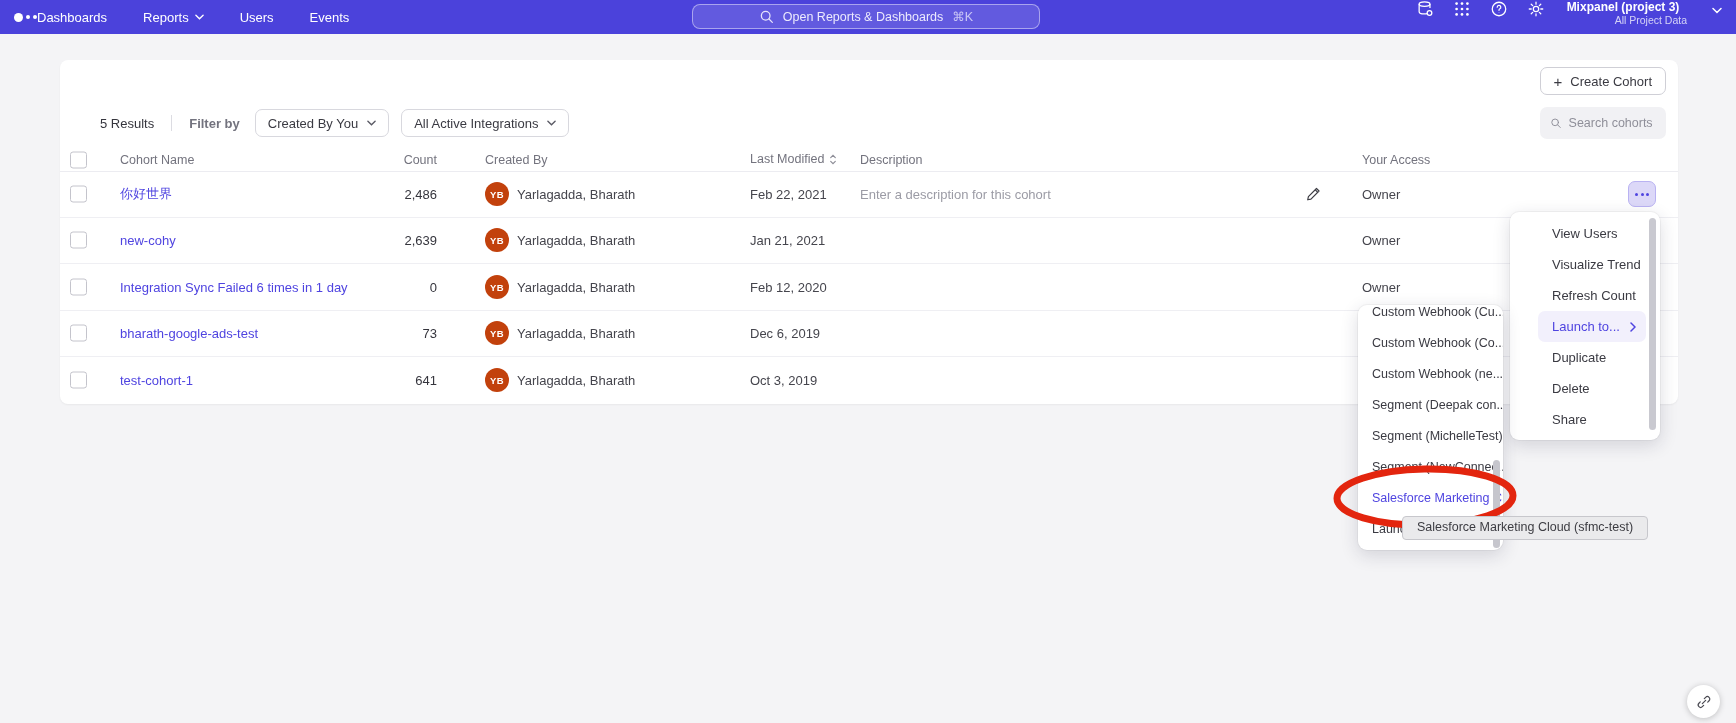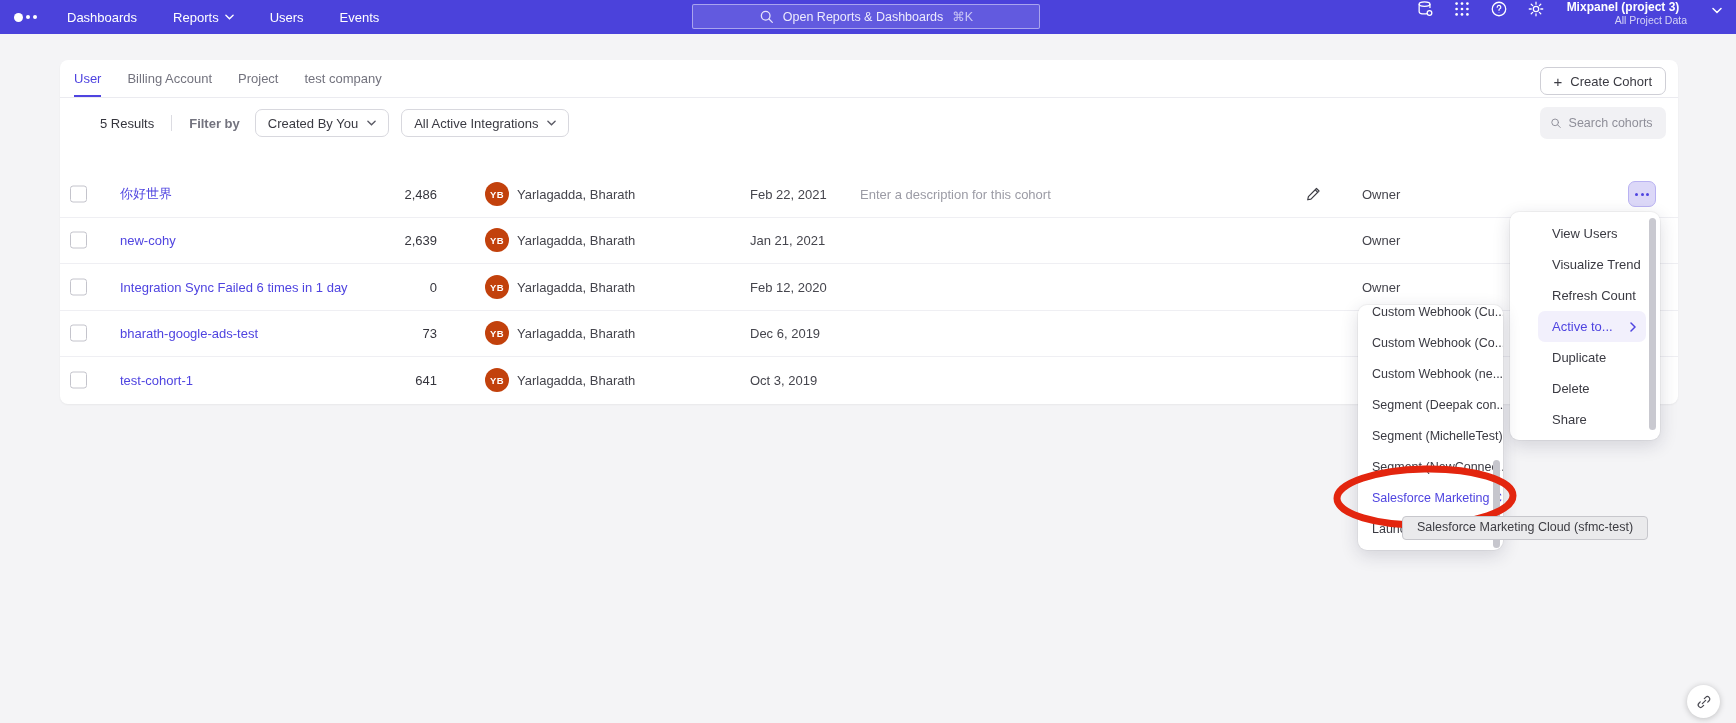--- a/index.html
+++ b/index.html
@@ -6,24 +6,24 @@
   body{
     width:1736px;height:723px;position:relative;overflow:hidden;
     background:#f4f4f6;font-family:"Liberation Sans",sans-serif;
     -webkit-font-smoothing:antialiased;
   }
   
   .navbar{position:absolute;top:0;left:0;width:100%;height:34px;background:#4b42db;display:flex;align-items:center;z-index:3;}
   .logo{margin-left:14px;display:flex;align-items:center;gap:3px;cursor:pointer;}
   .logo .d1{width:9px;height:9px;border-radius:50%;background:#fff;}
   .logo .d2,.logo .d3{width:4px;height:4px;border-radius:50%;background:#fff;}
-  .nav-items{display:flex;gap:36px;margin-left:30px;font-size:13px;}
+  .nav-items{display:flex;gap:36px;font-size:13px;}
   .nav-item{color:#ffffff;display:flex;align-items:center;gap:6px;cursor:pointer;}
   .nav-search{position:absolute;left:692px;top:4px;width:348px;height:25px;box-sizing:border-box;
-    border:1px solid rgba(255,255,255,.45);background:rgba(255,255,255,.13);border-radius:2px;
+    border:1px solid rgba(255,255,255,.45);background:rgba(255,255,255,.13);border-radius:8px;
     display:flex;align-items:center;justify-content:center;gap:9px;font-size:12.5px;color:#eceafd;cursor:pointer;}
   .nav-search .shortcut{opacity:.75;}
   .nav-right{position:absolute;right:14px;top:0;height:30px;display:flex;align-items:flex-start;gap:19px;}
   .nav-icon{width:18px;height:18px;display:flex;align-items:center;justify-content:center;cursor:pointer;}
   .project{color:#fff;line-height:1.2;margin-left:3px;cursor:pointer;}
   .project .pname{font-size:12px;font-weight:700;}
   .project .pscope{font-size:10.5px;opacity:.75;margin-left:48px;}
   .proj-chev{margin-left:6px;cursor:pointer;}
 
   
@@ -165,34 +165,20 @@
     <span class="proj-chev">
       <svg width="10" height="7" viewBox="0 0 10 6" fill="none" stroke="#fff" stroke-width="1.5" stroke-linecap="round">
           <path d="M1 1 L5 5 L9 1"></path>
         </svg>
     </span>
   </div>
 </div>
 
 <div class="card">
 
-  <div class="tabs">
-    <span class="tab active">
-        <span>User</span>
-      </span>
-    <span class="tab">
-        <span>Billing Account</span>
-      </span>
-    <span class="tab">
-        <span>Project</span>
-      </span>
-    <span class="tab">
-        <span>test company</span>
-      </span>
-  </div>
 
   <div class="create-btn">
     <span class="plus">+</span>
     <span>Create Cohort</span>
   </div>
 
   <div class="filter-row">
     <span class="results">5 Results</span>
     <span class="vdiv"></span>
     <span class="filter-by">Filter by</span>
@@ -210,20 +196,32 @@
     </span>
     <span class="search-cohorts">
       <svg width="14" height="14" viewBox="0 0 18 18" fill="none" stroke="#8f8f99" stroke-width="1.5" stroke-linecap="round">
           <circle cx="8" cy="8" r="5.2"></circle>
           <line x1="12" y1="12" x2="16" y2="16"></line>
         </svg>
       <input type="text" placeholder="Search cohorts" style="">
     </span>
   </div>
 
+  <div class="thead">
+    <span class="cbx"></span>
+    <span class="cell col-name">Cohort Name</span>
+    <span class="cell col-count">Count</span>
+    <span class="cell col-created">Created By</span>
+    <span class="cell col-modified"><span>Last Modified</span><span class="sort-ic"><svg width="8" height="11" viewBox="0 0 8 12" fill="none" stroke="#8d8d97" stroke-width="1.3" stroke-linecap="round">
+            <path d="M1.5 4 L4 1.5 L6.5 4"></path>
+            <path d="M1.5 8 L4 10.5 L6.5 8"></path>
+          </svg></span></span>
+    <span class="cell col-desc">Description</span>
+    <span class="cell col-access">Your Access</span>
+  </div>
 
   <div class="trow" style="top:111px;text-decoration:underline;">
     <span class="cbx"></span>
     <span class="cell col-name row-name">你好世界</span>
     <span class="cell col-count row-count">2,486</span>
     <span class="cell avatar">YB</span>
     <span class="cell col-creator-text">Yarlagadda, Bharath</span>
     <span class="cell col-modified row-date">Feb 22, 2021</span>
     <span class="cell col-desc desc-ph">Enter a description for this cohort</span>
     <span class="cell col-pencil pencil">
@@ -279,21 +277,21 @@
     <span class="cell col-modified row-date">Oct 3, 2019</span>
     <span class="cell col-access row-access">Owner</span>
   </div>
 </div>
 
 <div class="menu">
   <div class="menu-item">View Users</div>
   <div class="menu-item">Visualize Trend</div>
   <div class="menu-item">Refresh Count</div>
   <div class="menu-item active">
-    <span>Active to...</span>
+    <span>Launch to...</span>
     <span class="chev">
       <svg width="6" height="10" viewBox="0 0 6 10" fill="none" stroke="#4f44e0" stroke-width="1.5" stroke-linecap="round">
           <path d="M1 1 L5 5 L1 9"></path>
         </svg>
     </span>
   </div>
   <div class="menu-item">Duplicate</div>
   <div class="menu-item">Delete</div>
   <div class="menu-item">Share</div>
   <div class="menu-scrollbar"></div>

